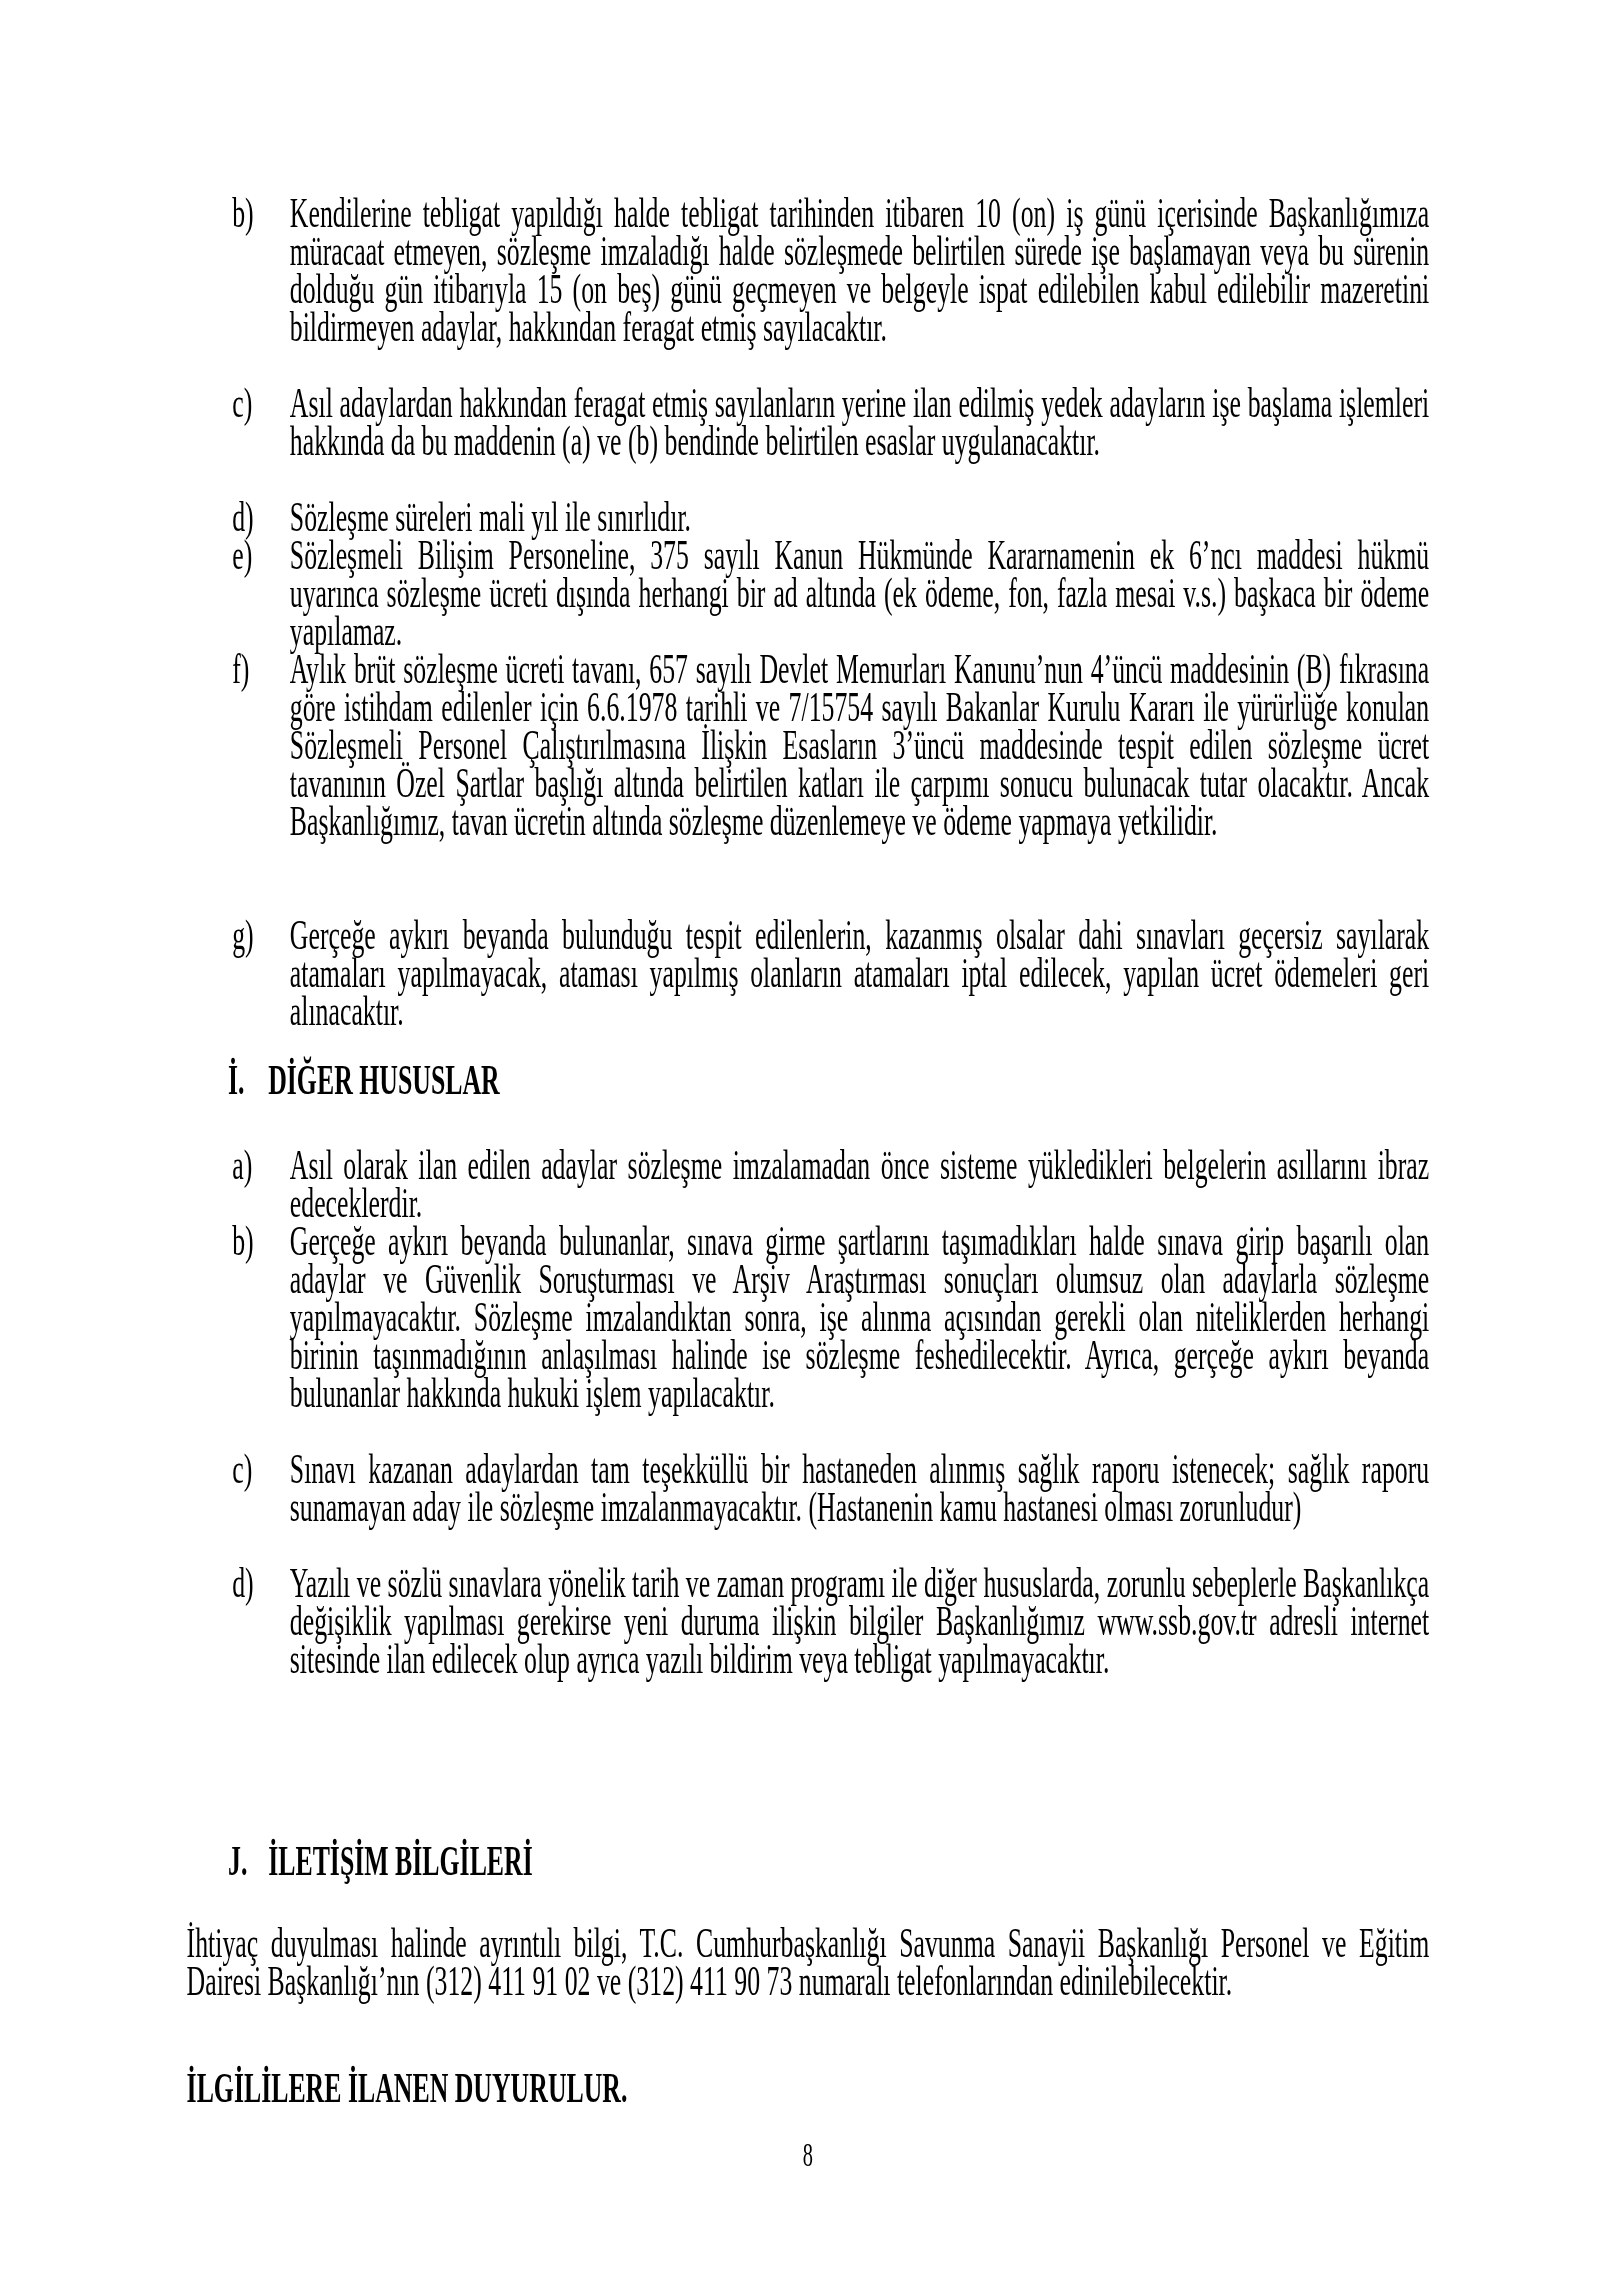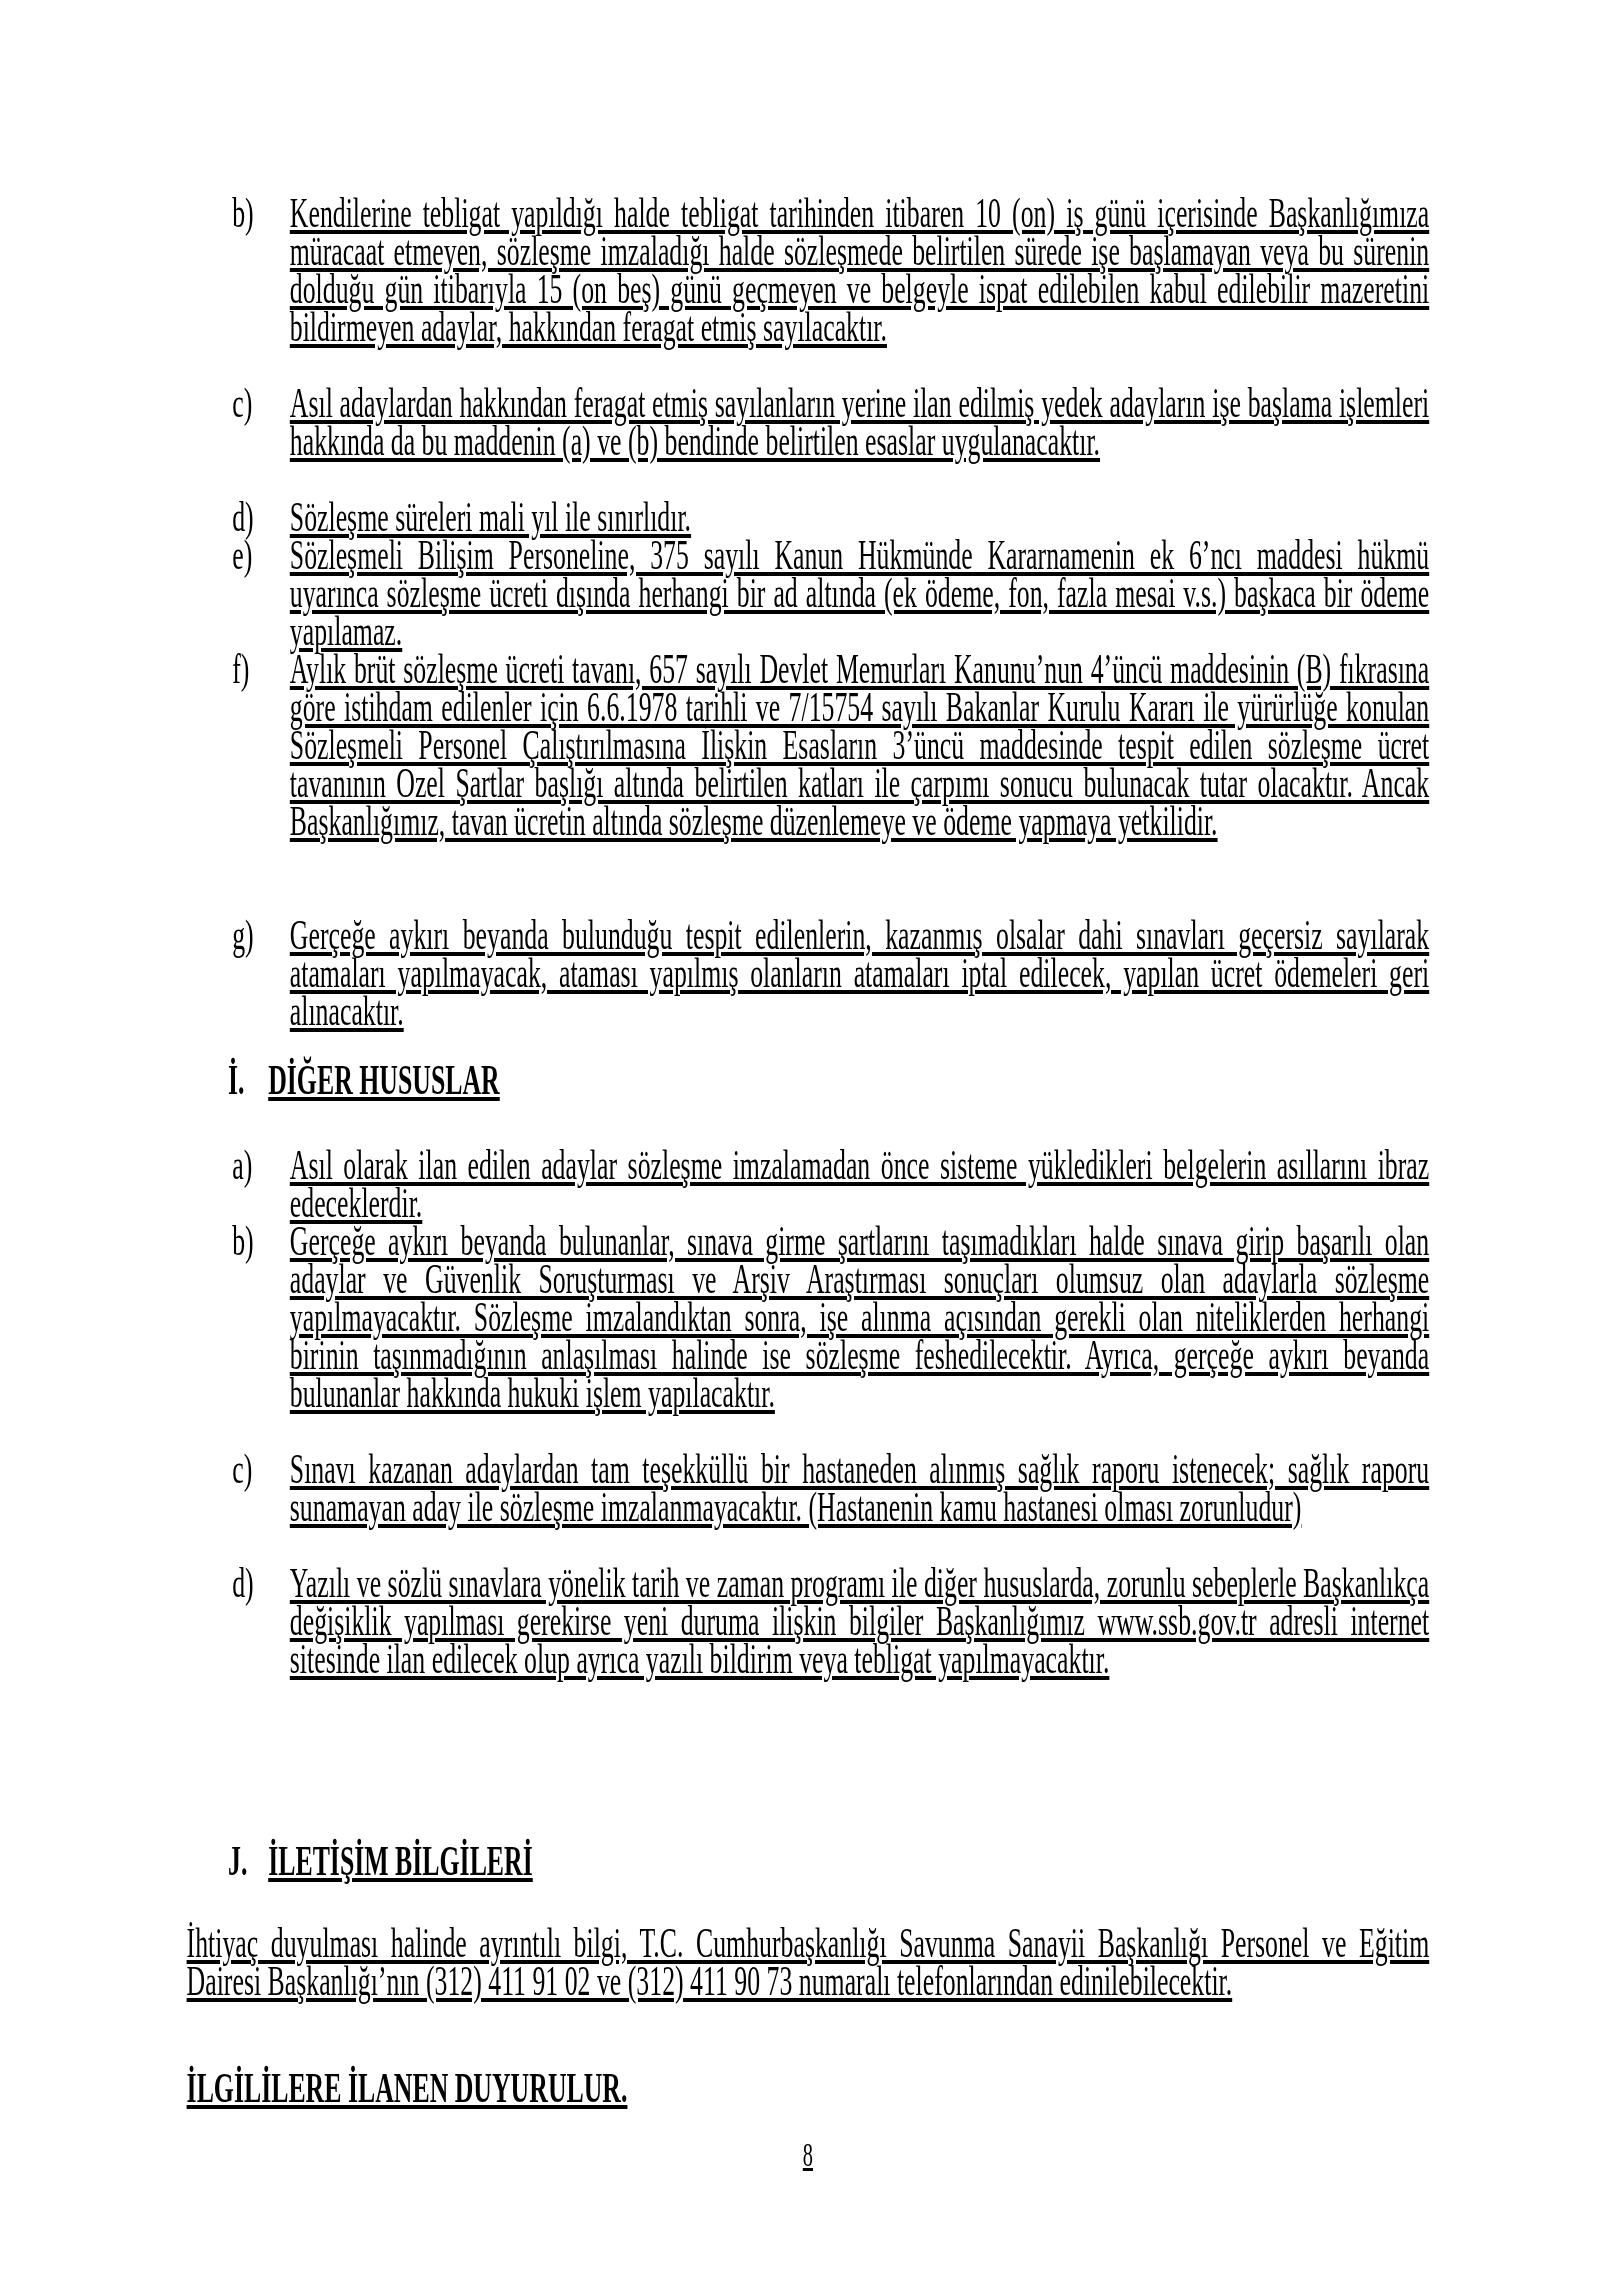--- a/index.html
+++ b/index.html
@@ -7,21 +7,20 @@
     padding: 0;
     background: #ffffff;
   }
   .page {
     position: relative;
     width: 1623px;
     height: 2295px;
     background: #ffffff;
     overflow: hidden;
     color: #000000;
-    text-decoration: underline;
   }
   
   .scale-wrap {
     width: 2704px;
     transform: scaleX(0.6);
     transform-origin: 0 0;
     box-sizing: border-box;
     padding: 194px 322px 0 311px;
     font-family: "Liberation Serif", "DejaVu Serif", serif;
     font-size: 43px;

